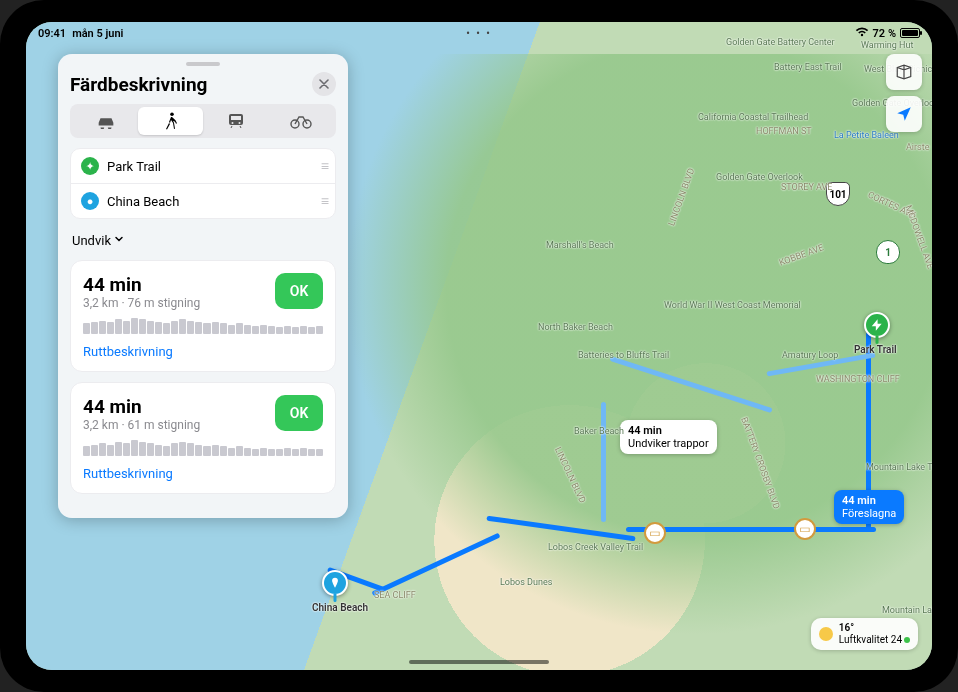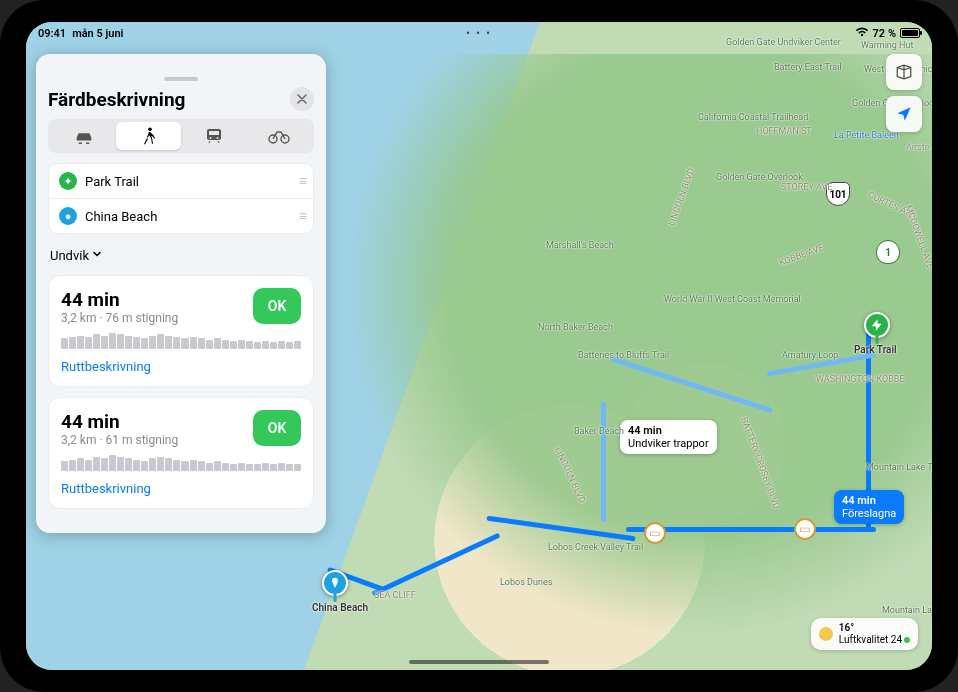--- a/index.html
+++ b/index.html
@@ -165,25 +165,25 @@
     width:14px; height:14px; border-radius:50%; background:#f7c948;
     position:relative;
   }
   .aqi-dot {
     display:inline-block; width:6px; height:6px; border-radius:50%; background:#3cc24a;
     margin-left:2px;
   }
 
   
   .panel {
-    position:absolute; top:32px; left:10px; width:290px;
+    position:absolute; top:32px; left:32px; width:290px;
     background: rgba(246,246,248,.96);
     border-radius: 14px;
     box-shadow: 0 2px 16px rgba(0,0,0,.25);
-    padding: 25px 12px 14px;
+    padding: 10px 12px 14px;
     backdrop-filter: blur(6px);
     z-index: 40;
   }
   .panel-grabber {
     width:34px; height:4px; background:#c9c9cc; border-radius:3px;
     margin: -2px auto 6px;
   }
   .panel-header {
     display:flex; justify-content:space-between; align-items:center;
     margin-bottom:8px;
@@ -315,41 +315,41 @@
         <div>Undviker trappor</div>
       </div>
       <div class="route-callout primary" style="left:808px; top:468px;">
         <div class="time">44 min</div>
         <div>Föreslagna</div>
       </div>
 
       <div class="shield us101" style="left:800px; top:160px;">101</div>
       <div class="shield ca1" style="left:850px; top:218px;">1</div>
 
-      <div class="map-label" style="left:700px; top:15px;">Golden Gate Undviker Center</div>
+      <div class="map-label" style="left:700px; top:15px;">Golden Gate Battery Center</div>
       <div class="map-label" style="left:748px; top:40px;">Battery East Trail</div>
       <div class="map-label" style="left:835px; top:18px;">Warming Hut</div>
       <div class="map-label" style="left:838px; top:42px;">West Bluff Picnic Area</div>
       <div class="map-label" style="left:826px; top:76px;">Golden Gate Overlook Pkwy Bay Trail</div>
       <div class="map-label blue" style="left:808px; top:108px;">La Petite Baleen</div>
       <div class="map-label" style="left:672px; top:90px;">California Coastal Trailhead</div>
       <div class="map-label gray" style="left:730px; top:104px;">HOFFMAN ST</div>
       <div class="map-label" style="left:690px; top:150px;">Golden Gate Overlook</div>
       <div class="map-label gray" style="left:880px; top:120px;">Airste</div>
       <div class="map-label gray" style="left:625px; top:170px; transform:rotate(-70deg);">LINCOLN BLVD</div>
       <div class="map-label gray" style="left:755px; top:160px;">STOREY AVE</div>
       <div class="map-label gray" style="left:840px; top:178px; transform:rotate(25deg);">CORTES AVE</div>
       <div class="map-label gray" style="left:860px; top:210px; transform:rotate(70deg);">MCDOWELL AVE</div>
       <div class="map-label gray" style="left:752px; top:228px; transform:rotate(-20deg);">KOBBE AVE</div>
       <div class="map-label" style="left:520px; top:218px;">Marshall's Beach</div>
-      <div class="map-label" style="left:638px; top:272px;">World War II West Coast Memorial</div>
+      <div class="map-label" style="left:638px; top:278px;">World War II West Coast Memorial</div>
       <div class="map-label" style="left:512px; top:300px;">North Baker Beach</div>
       <div class="map-label" style="left:552px; top:328px;">Batteries to Bluffs Trail</div>
       <div class="map-label" style="left:756px; top:328px;">Amatury Loop</div>
-      <div class="map-label gray" style="left:790px; top:352px;">WASHINGTON KOBBE</div>
+      <div class="map-label gray" style="left:790px; top:352px;">WASHINGTON CLIFF</div>
       <div class="map-label" style="left:548px; top:404px;">Baker Beach</div>
       <div class="map-label gray" style="left:686px; top:436px; transform:rotate(70deg);">BATTERY CROSBY BLVD</div>
       <div class="map-label gray" style="left:514px; top:448px; transform:rotate(65deg);">LINCOLN BLVD</div>
       <div class="map-label" style="left:840px; top:440px;">Mountain Lake Trail</div>
       <div class="map-label" style="left:522px; top:520px;">Lobos Creek Valley Trail</div>
       <div class="map-label" style="left:474px; top:555px;">Lobos Dunes</div>
       <div class="map-label gray" style="left:348px; top:568px;">SEA CLIFF</div>
       <div class="map-label" style="left:856px; top:583px;">Mountain Lake Park</div>
     </div>
 

